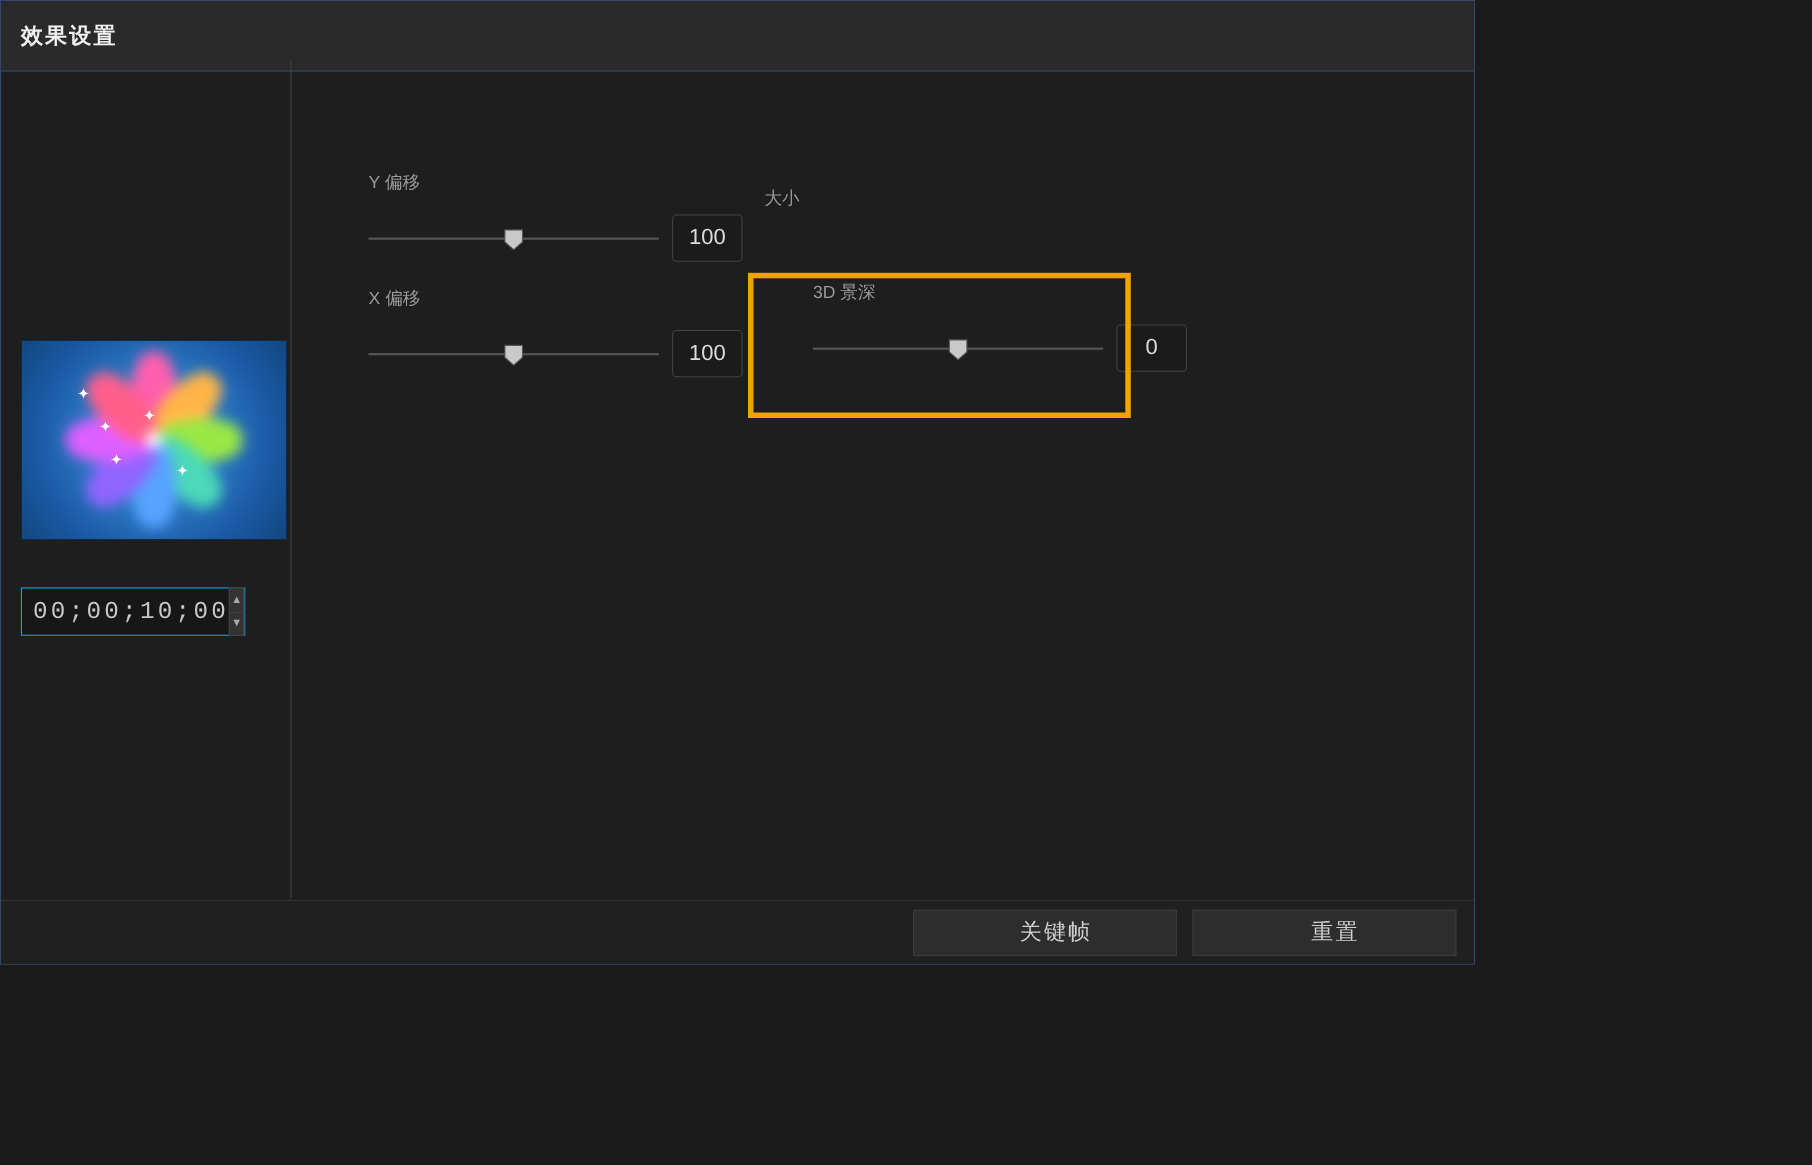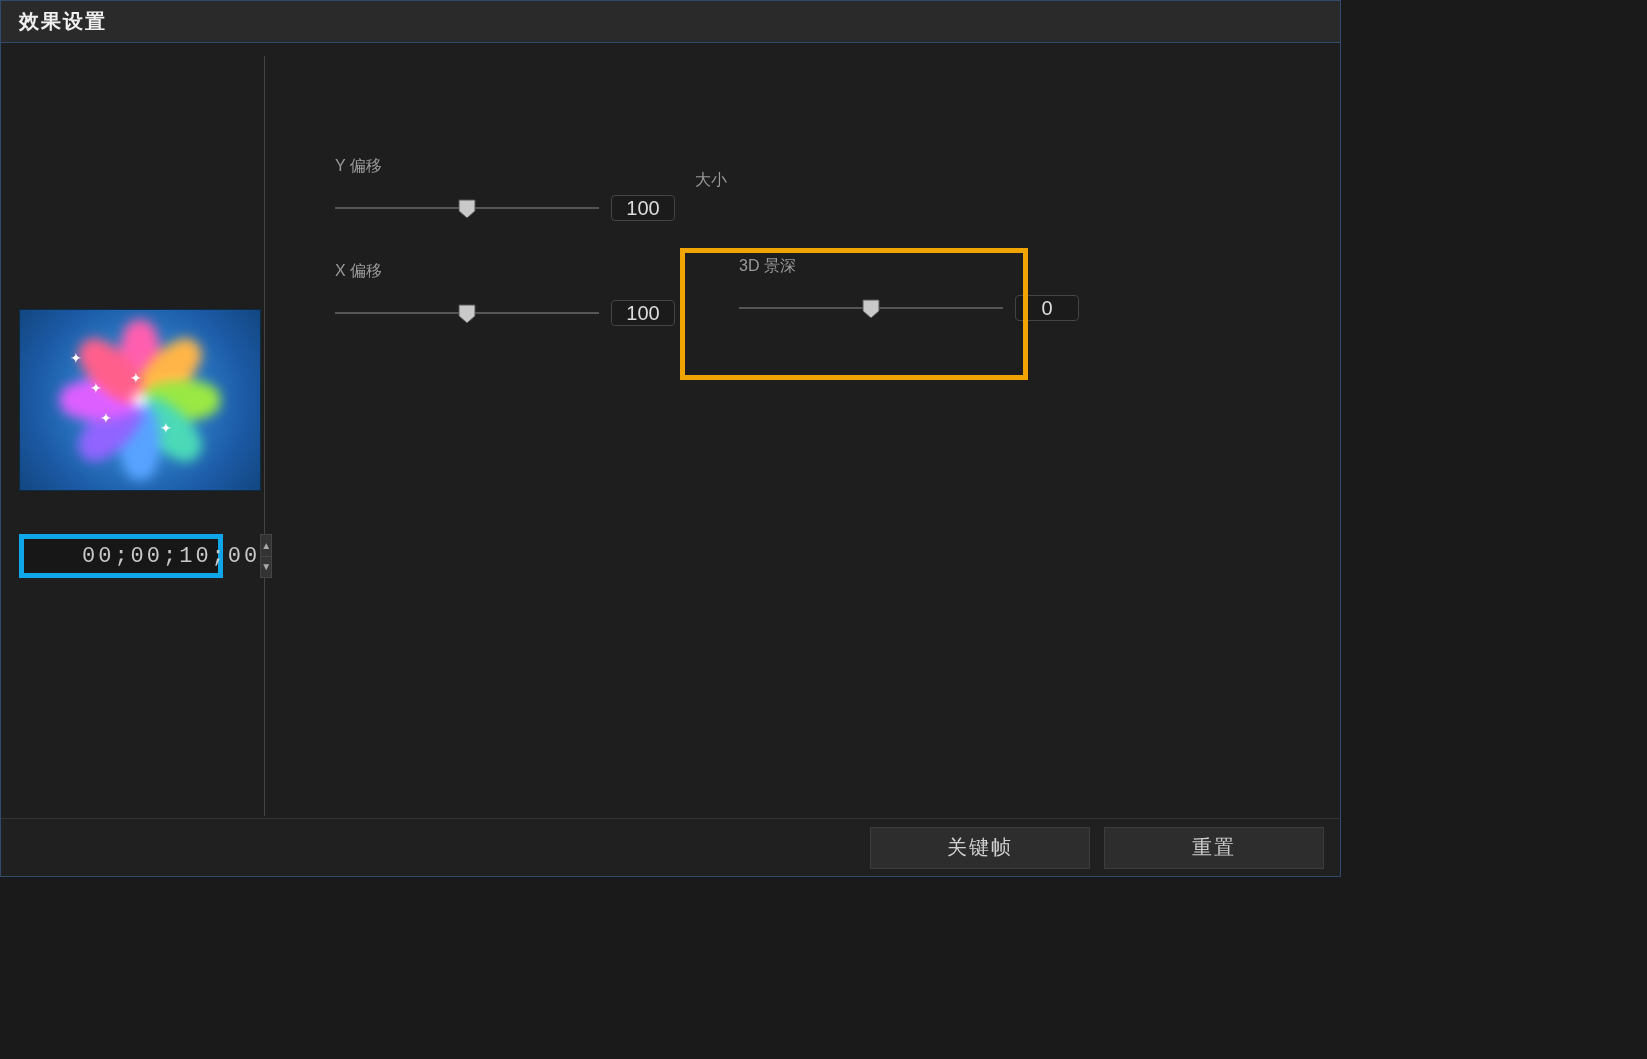--- a/index.html
+++ b/index.html
@@ -14,21 +14,21 @@
   }
   .window {
     width: 1341px;
     height: 877px;
     background: #1e1e1e;
     border: 1px solid #2f4a6a;
     position: relative;
     box-sizing: border-box;
   }
   .titlebar {
-    height: 42px;
+    height: 64px;
     background: #2a2a2a;
     display: flex;
     align-items: center;
     padding-left: 18px;
     box-sizing: border-box;
     border-bottom: 1px solid #2f4a6a;
   }
   .titlebar-text {
     color: #f0f0f0;
     font-weight: bold;
@@ -94,25 +94,24 @@
     transform:translate(-50%,-50%);
     box-shadow:0 0 4px #fff;
   }
   .time-box {
     position: absolute;
     left: 17px;
     top: 478px;
     width: 204px;
     height: 44px;
     background: #171717;
-    border: 5px solid #0ea5e9;
+    border: 1px solid #0ea5e9;
     display: flex;
     align-items: center;
     box-sizing: border-box;
-    padding-left: 48px;
   }
   .time-text {
     flex: 1;
     padding-left: 10px;
     font-family: "Courier New", monospace;
     font-size: 22px;
     color: #c8c8c8;
     letter-spacing: 3px;
   }
   .time-steppers {
@@ -159,21 +158,21 @@
   }
   .slider-thumb {
     position:absolute;
     top:50%;
     width:18px;height:18px;
     transform:translate(-50%,-50%);
     cursor:pointer;
   }
   .slider-thumb svg{display:block;}
   .value-box {
-    width:64px;height:26px;
+    width:64px;height:43px;
     background:#1b1b1b;
     border:1px solid #444;
     border-radius:4px;
     display:flex;align-items:center;justify-content:center;
     color:#ddd;font-size:20px;
     box-sizing:border-box;
   }
   
   #p-yoffset{left:70px;top:100px;}
   #p-xoffset{left:70px;top:205px;}
@@ -202,20 +201,21 @@
   }
   .footer-btn{
     width:218px;height:40px;
     background:#2d2d2d;
     border:1px solid #3d3d3d;
     color:#cfcfcf;
     font-size:20px;
     display:flex;align-items:center;justify-content:center;
     cursor:pointer;
     letter-spacing:2px;
+    padding-left:20px;
   }
 </style>
 </head>
 <body>
 
 <div class="window">
 
   <div class="titlebar">
     <span class="titlebar-text">效果设置</span>
   </div>

